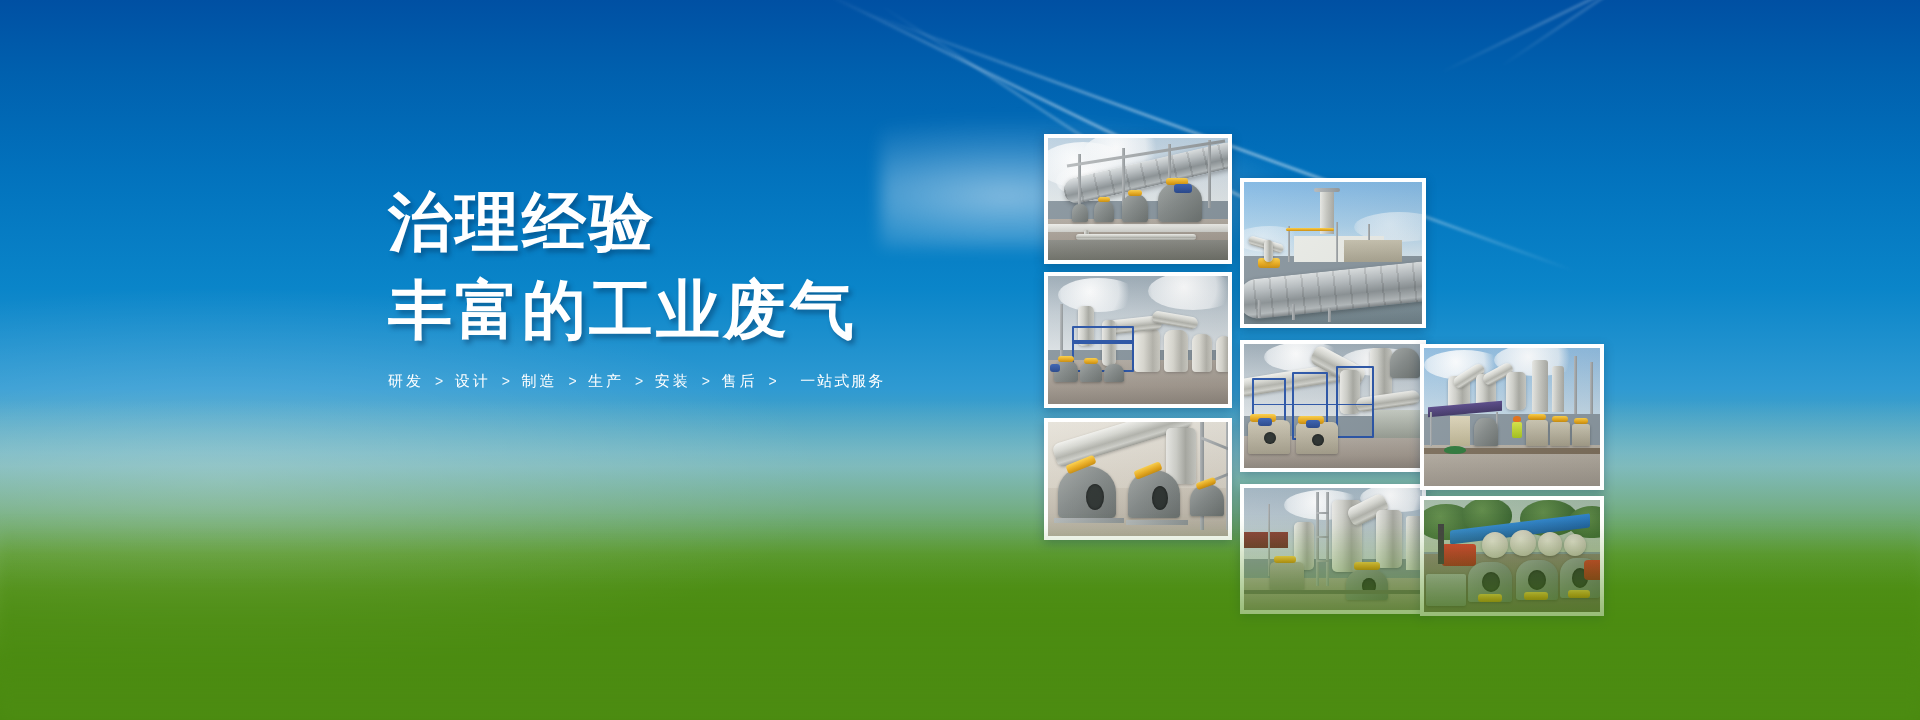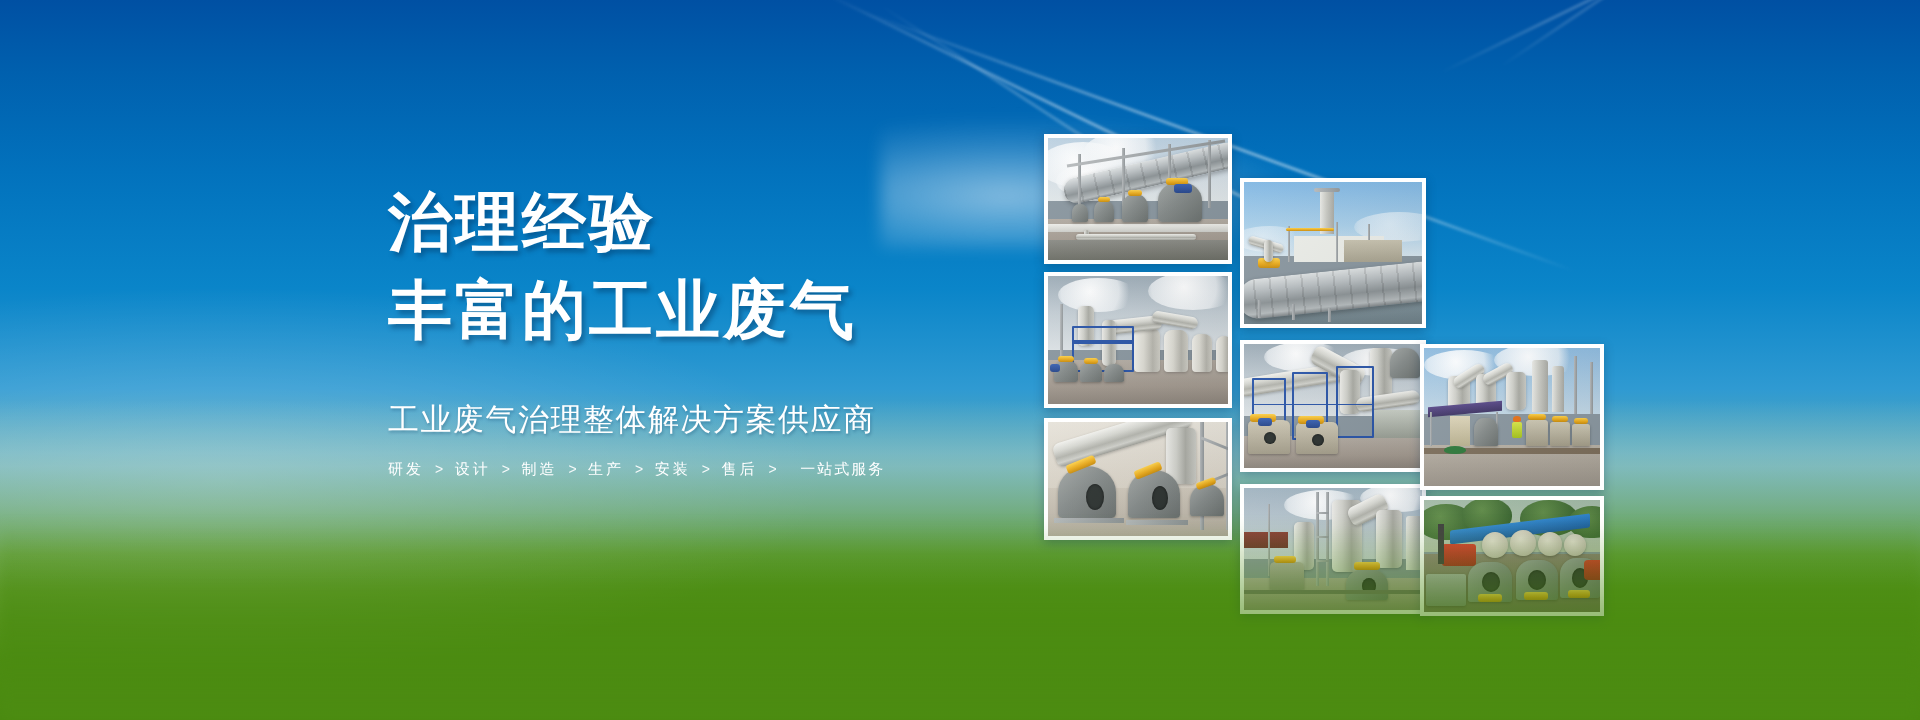--- a/index.html
+++ b/index.html
@@ -231,21 +231,20 @@
   <div class="contrail ct1"></div>
   <div class="contrail ct2"></div>
   <div class="contrail ct3"></div>
   <div class="contrail ct4"></div>
   <div class="contrail ct5"></div>
   <div class="cloud-wisp"></div>
 
   <div class="copy">
     <div class="headline">治理经验</div>
     <div class="headline">丰富的工业废气</div>
-    <div class="subhead">工业废气治理整体解决方案供应商</div>
 
     <div class="crumbs">
       <span class="crumb">研发</span>
       <span class="crumb-sep">&gt;</span>
       <span class="crumb">设计</span>
       <span class="crumb-sep">&gt;</span>
       <span class="crumb">制造</span>
       <span class="crumb-sep">&gt;</span>
       <span class="crumb">生产</span>
       <span class="crumb-sep">&gt;</span>

